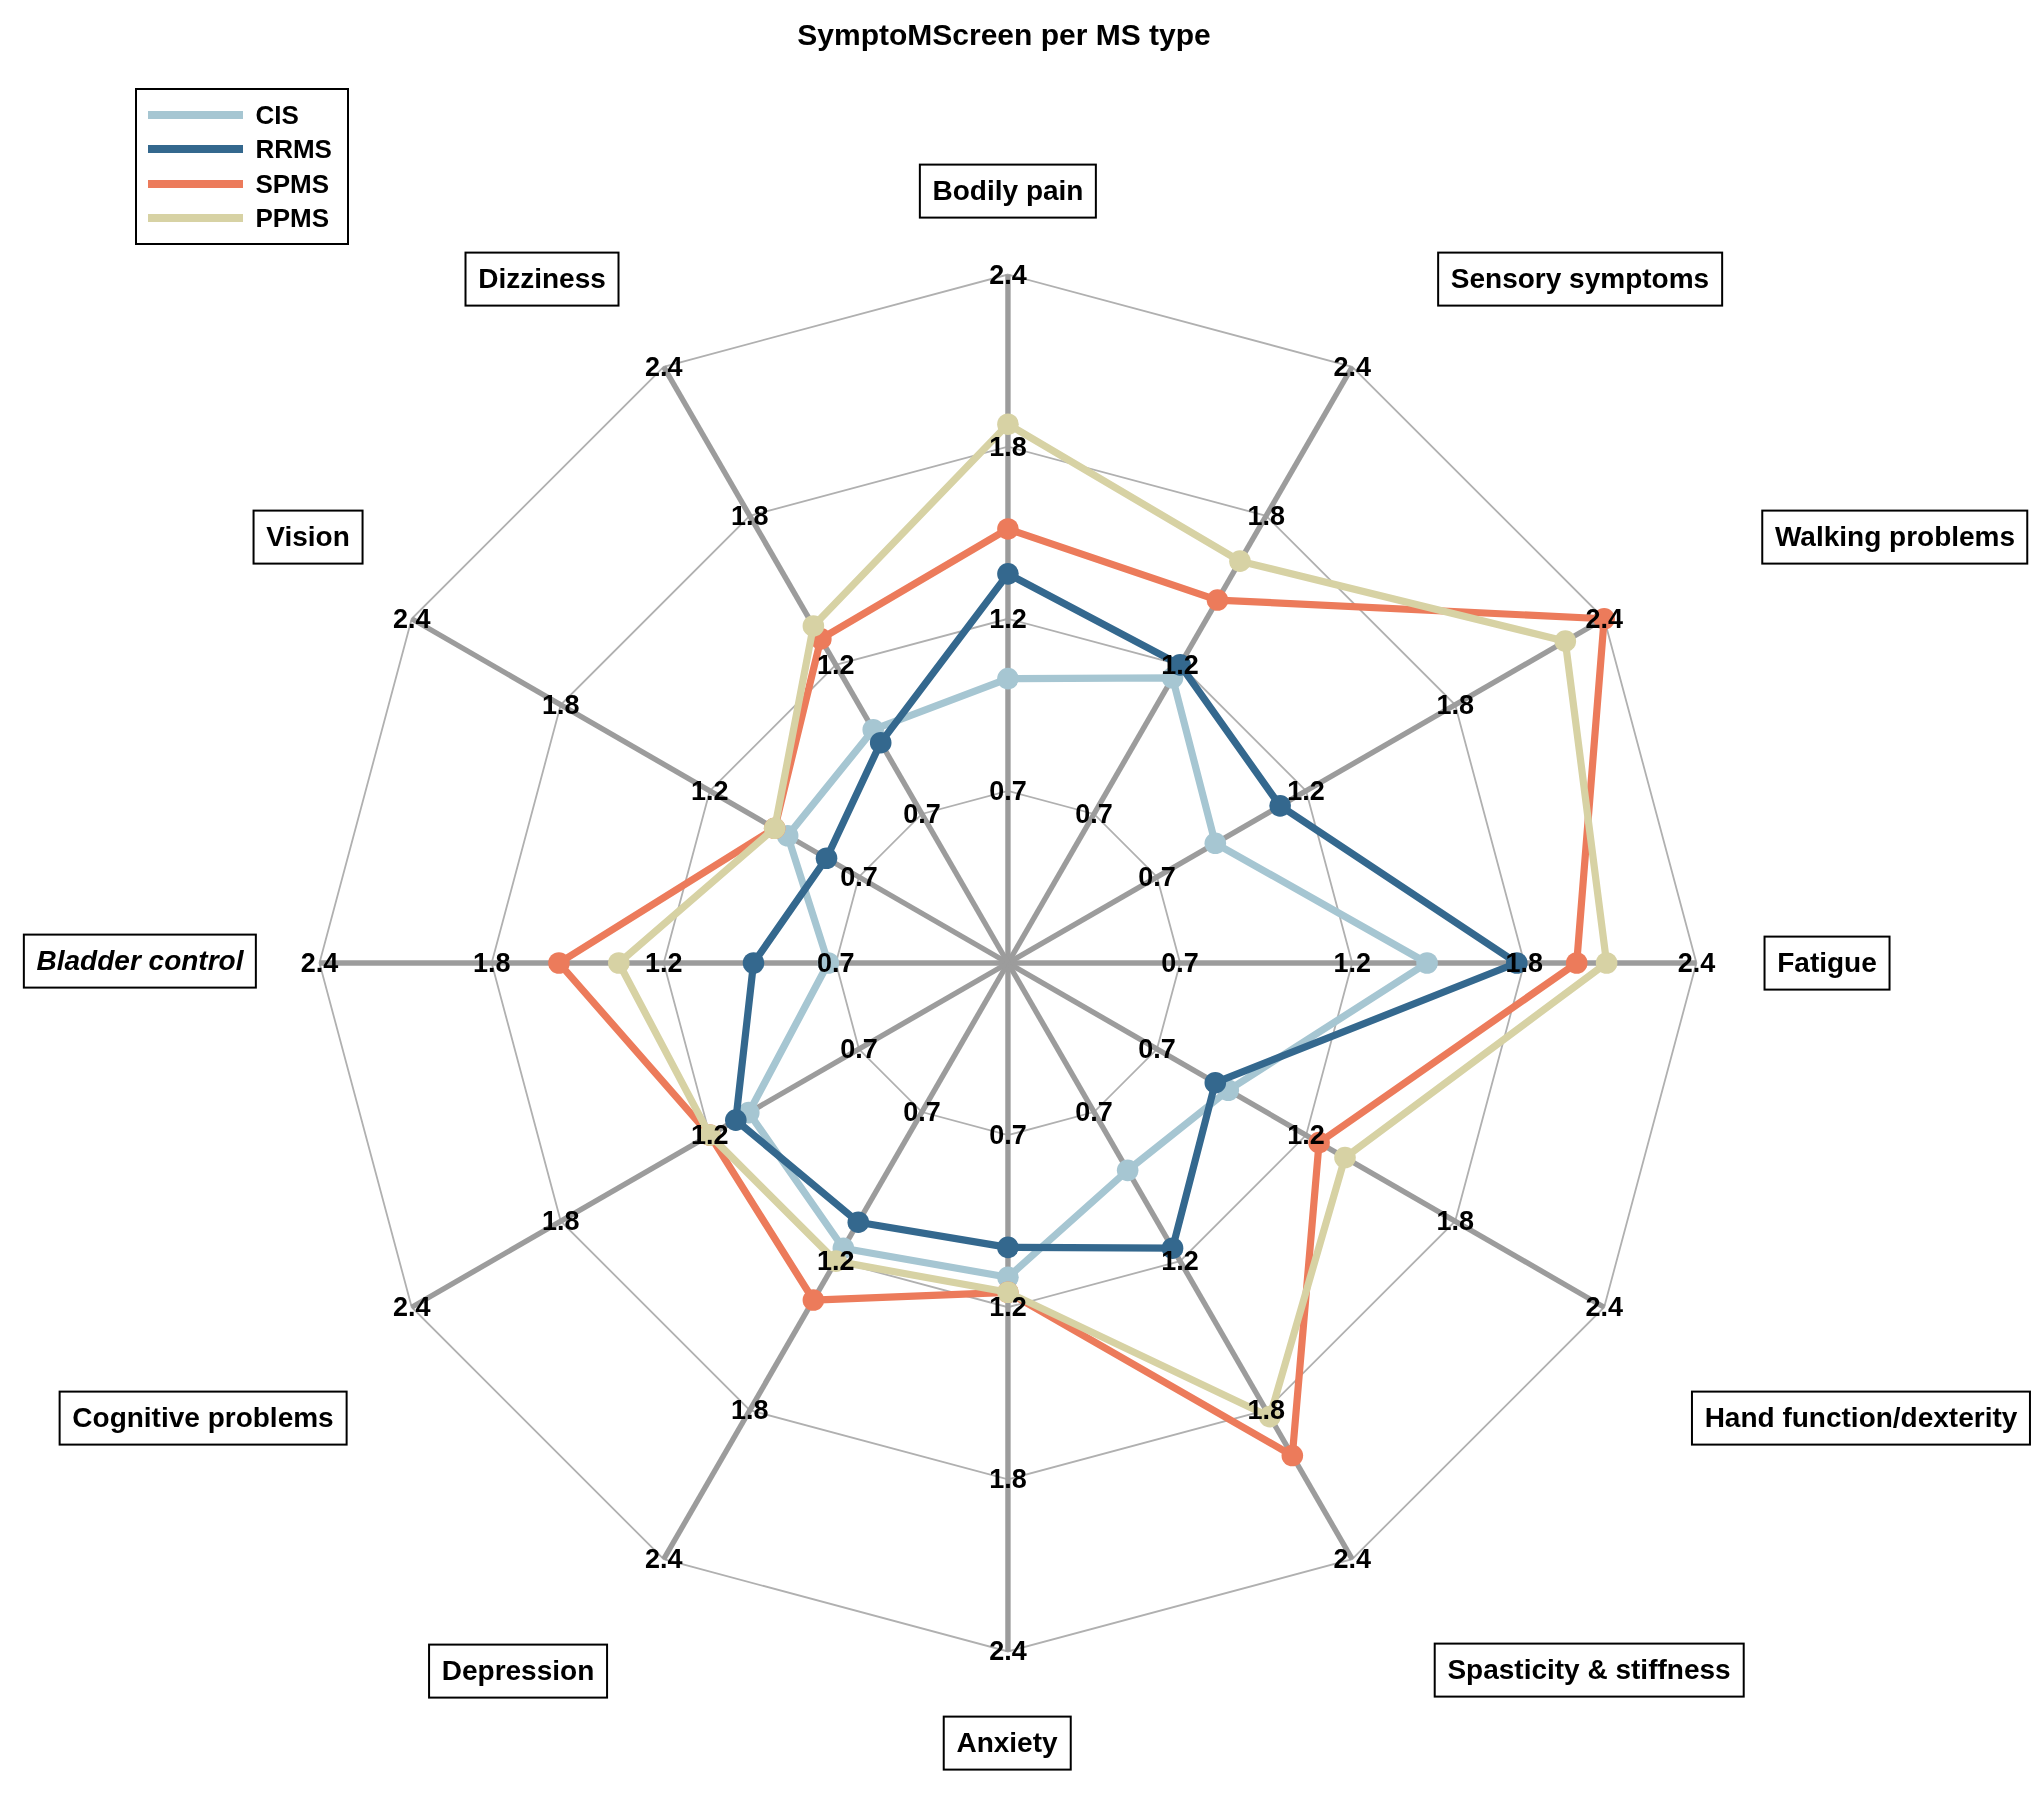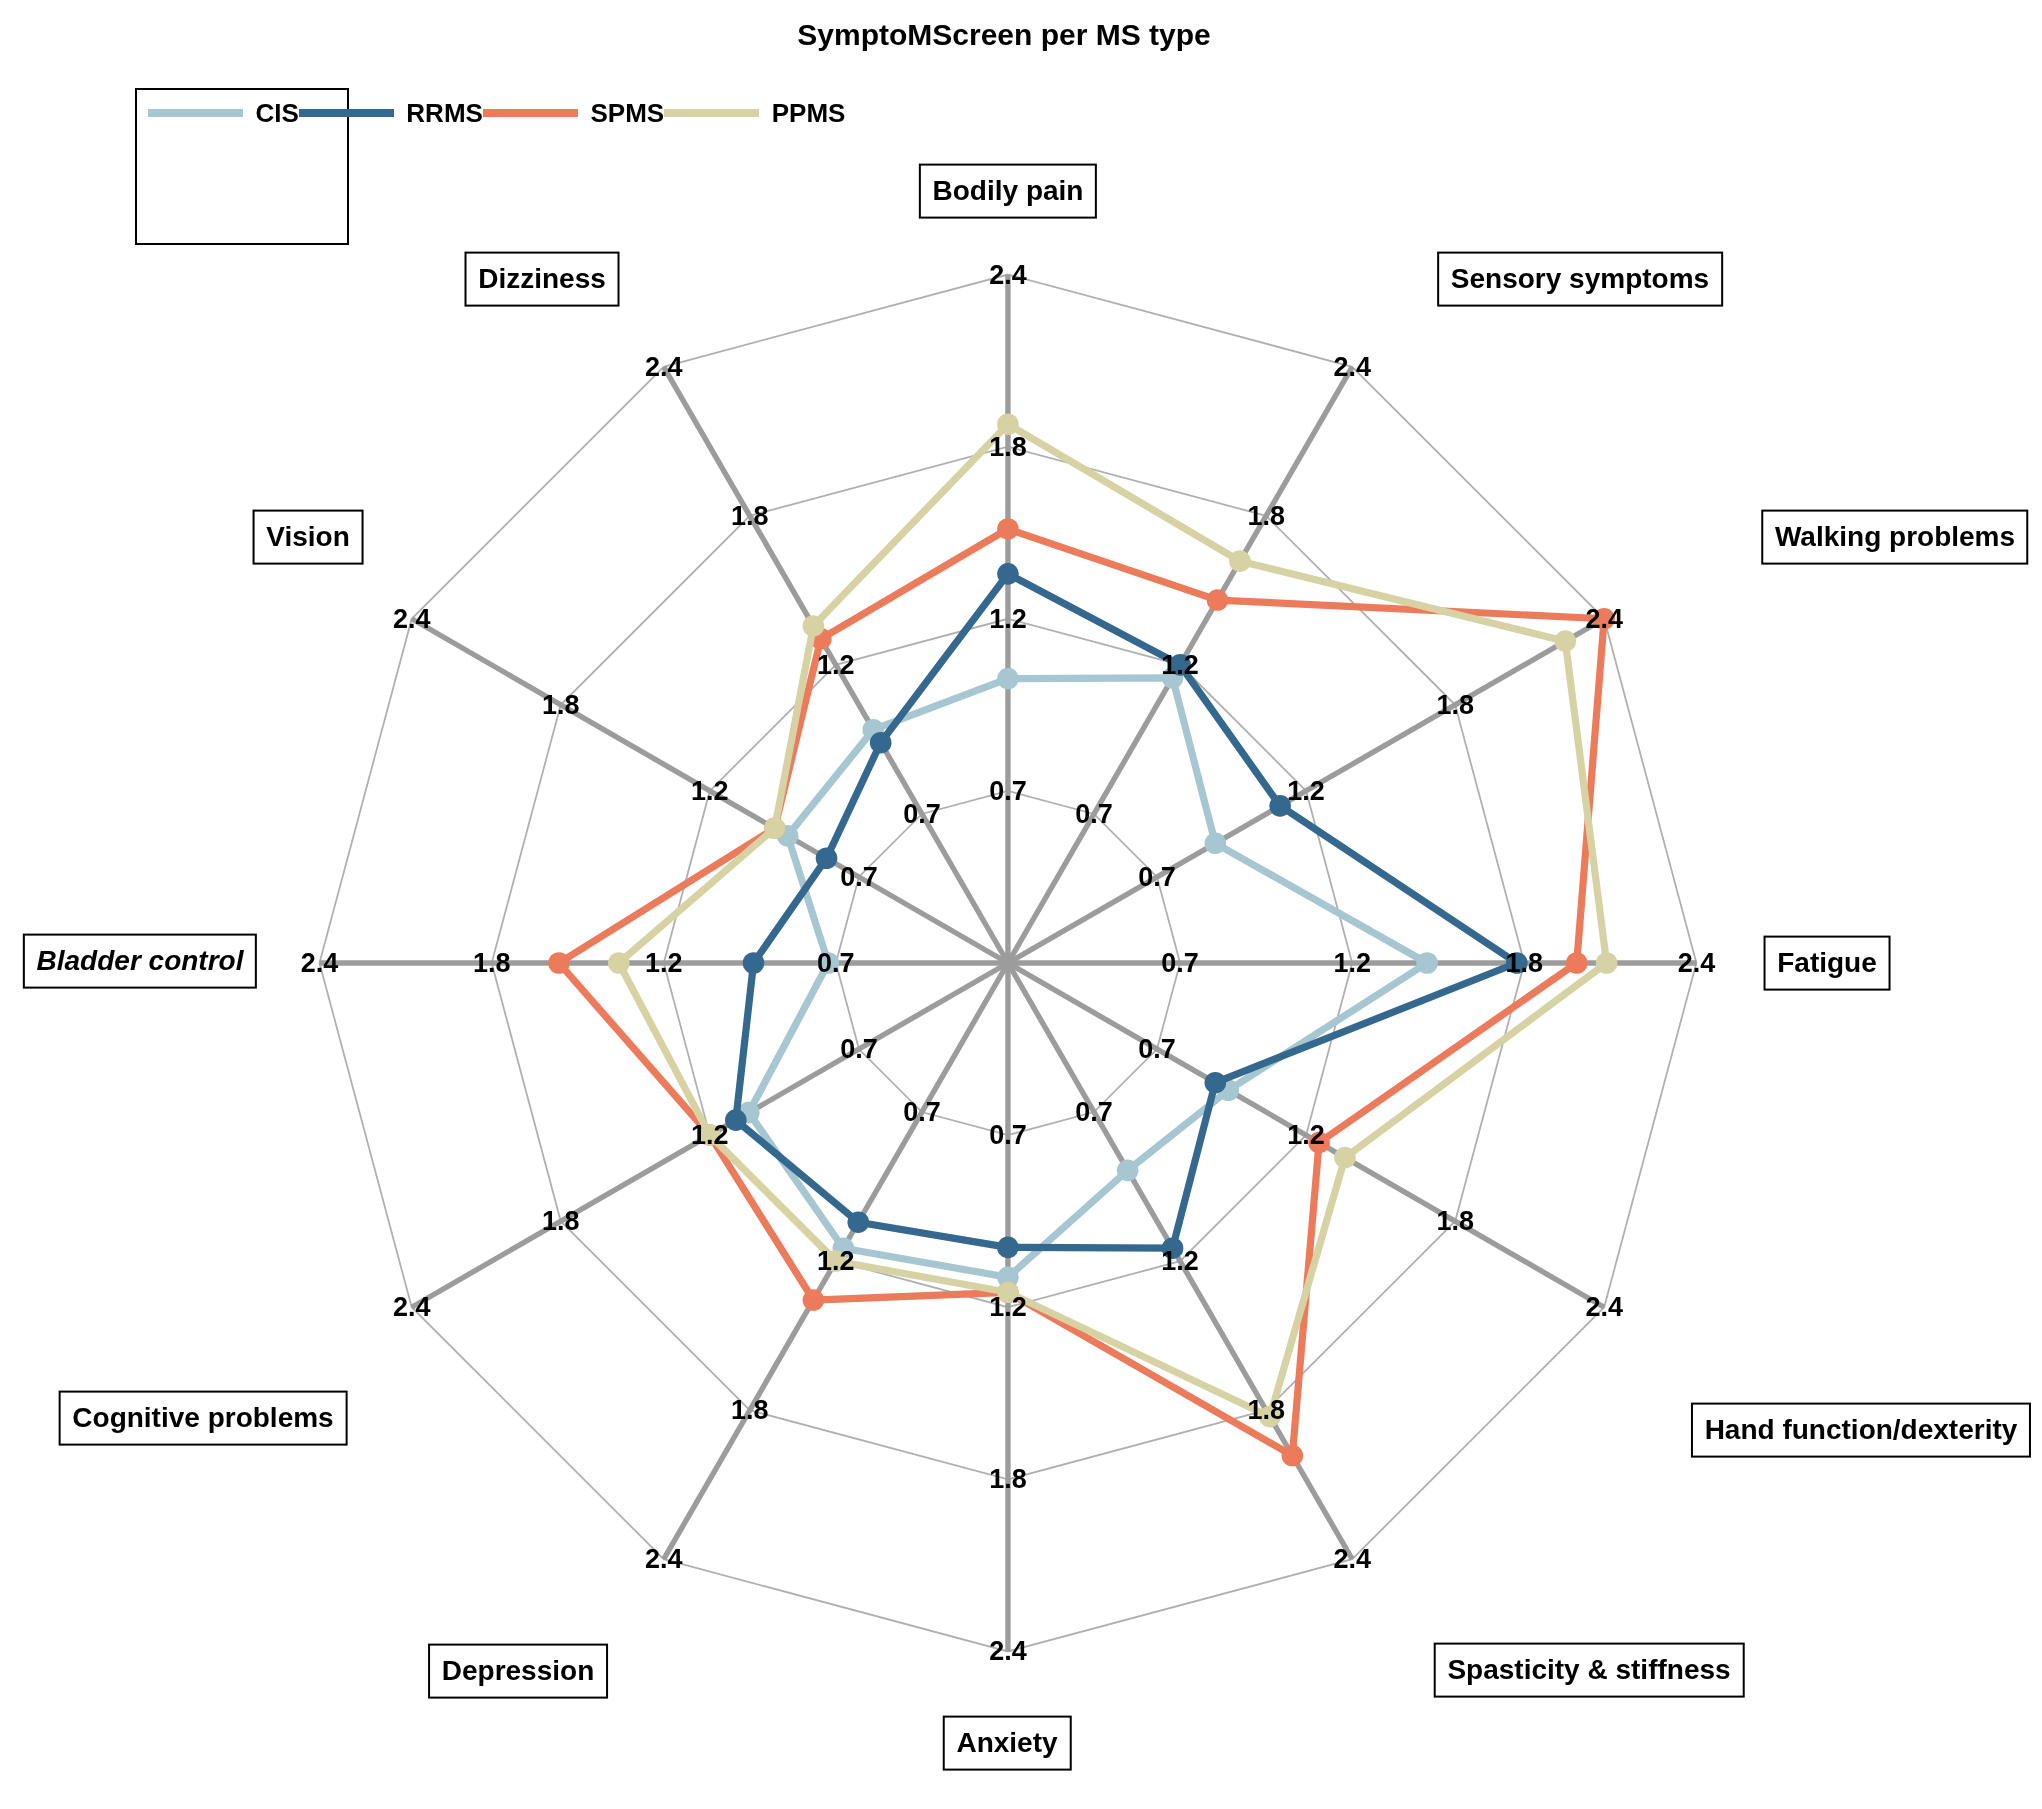--- a/index.html
+++ b/index.html
@@ -7,21 +7,21 @@
        font-family:"Liberation Sans","DejaVu Sans",sans-serif;}
   .stage{position:absolute;inset:0;}
   .chart-title{position:absolute;top:18px;left:1004px;transform:translateX(-50%);
        font-size:30px;font-weight:700;color:#000;white-space:nowrap;}
   svg{position:absolute;left:0;top:0;}
   .axis-box{position:absolute;transform:translate(-50%,-50%);
        background:#fff;border:2.7px solid #000;padding:10px 11.7px;
        font-size:28px;font-weight:700;color:#000;white-space:nowrap;line-height:1.1;text-align:right;}
   .legend{position:absolute;left:135px;top:88px;width:214px;height:157px;
        border:2.7px solid #000;background:#fff;box-sizing:border-box;
-       display:flex;flex-direction:row;justify-content:space-around;
+       display:flex;flex-direction:column;justify-content:space-around;
        padding:7.2px 10.8px;}
   .legend-item{display:flex;align-items:center;height:32px;}
   .legend-swatch{width:95px;height:8px;margin-right:12.6px;flex:0 0 auto;}
   .legend-label{font-size:26px;font-weight:700;color:#000;line-height:1;}
 </style>
 </head>
 <body>
 
 <div class="stage">
   <div class="chart-title">SymptoMScreen per MS type</div>
@@ -149,21 +149,21 @@
       <text x="1024.4" y="904.4" text-anchor="middle" dominant-baseline="central" font-size="30" font-weight="700" fill="#000">0.7</text>
       <text x="928.7" y="738.7" text-anchor="middle" dominant-baseline="central" font-size="30" font-weight="700" fill="#000">1.2</text>
       <text x="833.1" y="573.1" text-anchor="middle" dominant-baseline="central" font-size="30" font-weight="700" fill="#000">1.8</text>
       <text x="737.5" y="407.5" text-anchor="middle" dominant-baseline="central" font-size="30" font-weight="700" fill="#000">2.4</text>
     </svg>
   <div id="axis-labels">
       <div class="axis-box" style="left: 1008px; top: 191px;">Bodily pain</div>
       <div class="axis-box" style="left: 1580px; top: 279px;">Sensory symptoms</div>
       <div class="axis-box" style="left: 1895px; top: 537px;">Walking problems</div>
       <div class="axis-box" style="left: 1827px; top: 963px;">Fatigue</div>
-      <div class="axis-box" style="left: 1861px; top: 1418px; margin-top: 12px;">Hand function/dexterity</div>
+      <div class="axis-box" style="left: 1861px; top: 1418px;">Hand function/dexterity</div>
       <div class="axis-box" style="left: 1589px; top: 1670px;">Spasticity &amp; stiffness</div>
       <div class="axis-box" style="left: 1007px; top: 1743px;">Anxiety</div>
       <div class="axis-box" style="left: 518px; top: 1671px;">Depression</div>
       <div class="axis-box" style="left: 203px; top: 1418px;">Cognitive problems</div>
       <div class="axis-box" style="left: 140px; top: 961px; font-style: italic;">Bladder control</div>
       <div class="axis-box" style="left: 300px; top: 537px; margin-left: 8px;">Vision</div>
       <div class="axis-box" style="left: 542px; top: 279px;">Dizziness</div>
     </div>
   <div id="legend" class="legend">
       <div class="legend-item">

